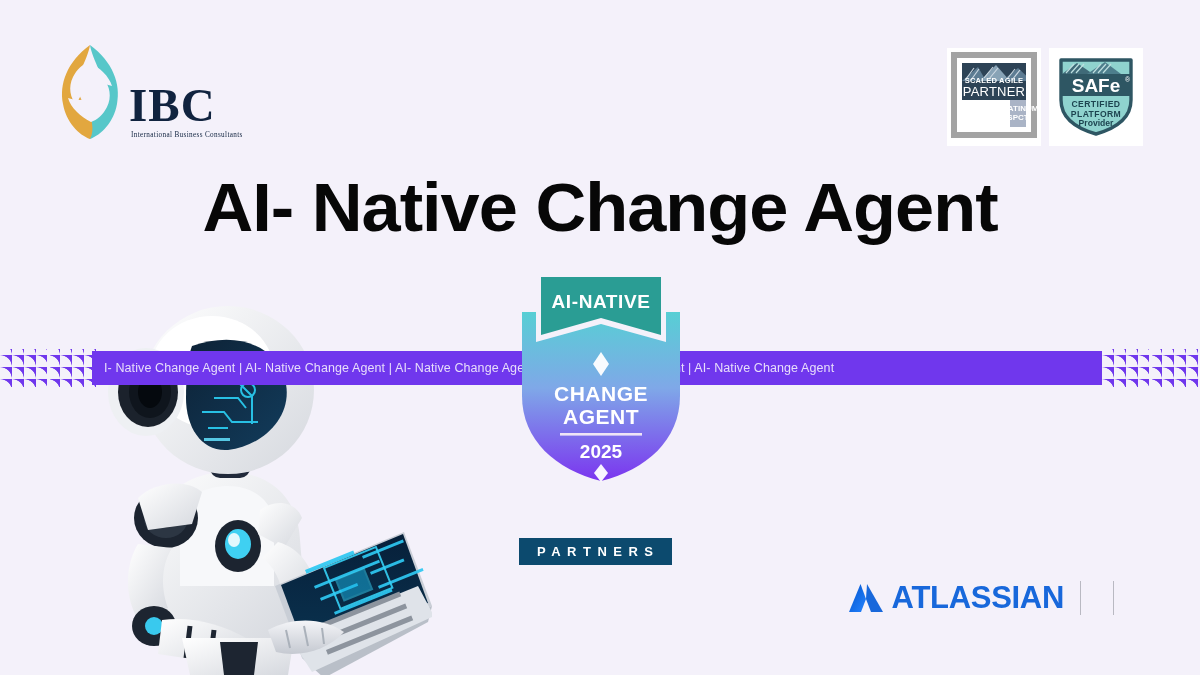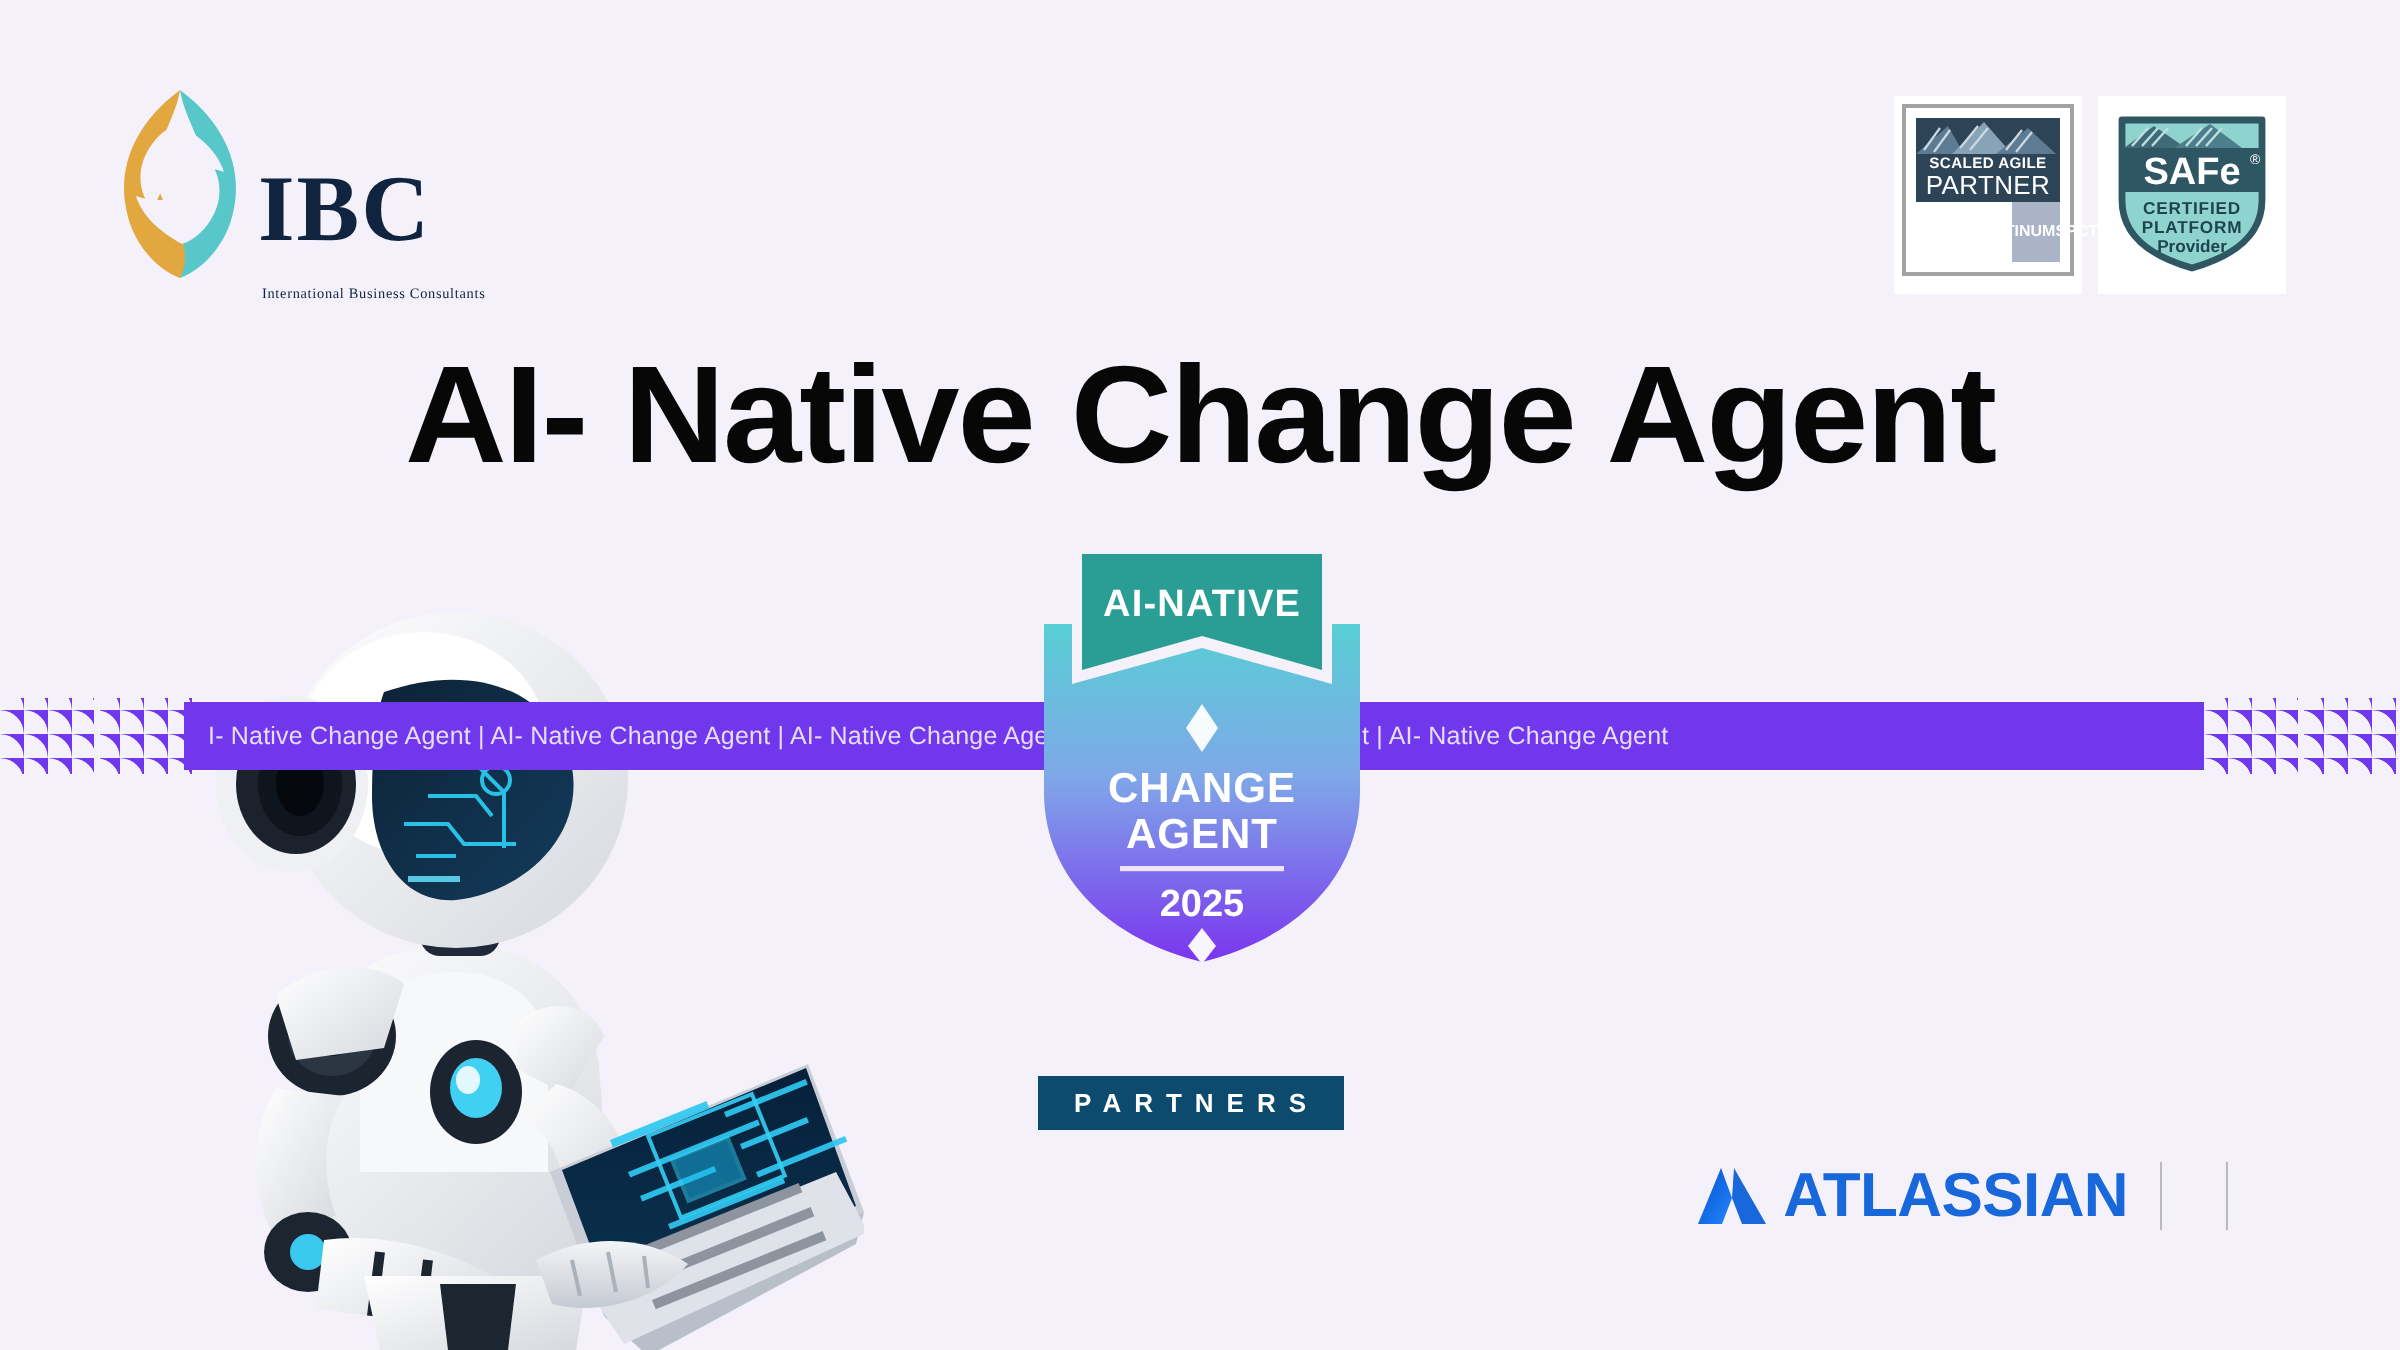--- a/index.html
+++ b/index.html
@@ -16,37 +16,37 @@
   .ibc-mark { position:absolute; left:0; top:0; width:70px; height:100px; }
   .ibc-text { position:absolute; left:74px; top:42px; }
   .ibc-name {
     font-family:"Liberation Serif", serif;
     font-size:47px; font-weight:700; color:#10233f; letter-spacing:1px;
     line-height:.92;
   }
   .ibc-tag {
     font-family:"Liberation Serif", serif;
     font-size:7.2px; color:#10233f; letter-spacing:.35px;
-    margin-top:16px; margin-left:2px; white-space:nowrap;
+    margin-top:4px; margin-left:2px; white-space:nowrap;
   }
 
   
   .cert-badges { position:absolute; right:57px; top:48px; display:flex; gap:8px; }
   .cert-card { background:#fff; padding:4px; }
-  .sa-outer { width:86px; height:86px; border:2px solid #a3a3a3; padding:5px; background:#fff; }
+  .sa-outer { width:86px; height:86px; border:6px solid #a3a3a3; padding:5px; background:#fff; }
   .sa-inner { width:100%; height:100%; display:flex; flex-direction:column; }
   .sa-top { flex:0 0 58%; background:#2d4356; position:relative; overflow:hidden; }
   .sa-peaks { position:absolute; left:0; right:0; top:0; height:18px; }
   .sa-words {
     position:absolute; left:0; right:0; bottom:2px; text-align:center; color:#fff;
   }
   .sa-words .l1 { font-size:7.6px; font-weight:700; letter-spacing:.2px; }
   .sa-words .l2 { font-size:13px; font-weight:400; letter-spacing:.2px; line-height:1; }
   .sa-bot {
-    flex:1; background:#aab4c6; color:#fff; display:flex; flex-direction:row;
+    flex:1; background:#aab4c6; color:#fff; display:flex; flex-direction:column;
     align-items:center; justify-content:center; line-height:1.05;margin-left:48px;
   }
   .sa-bot .b1 { font-size:8px; font-weight:700; }
   .sa-bot .b2 { font-size:8px; font-weight:700; }
 
   .safe-shield { width:86px; height:86px; position:relative; }
 
   
   .title {
     position:absolute; left:0; right:0; top:168px; text-align:center;

